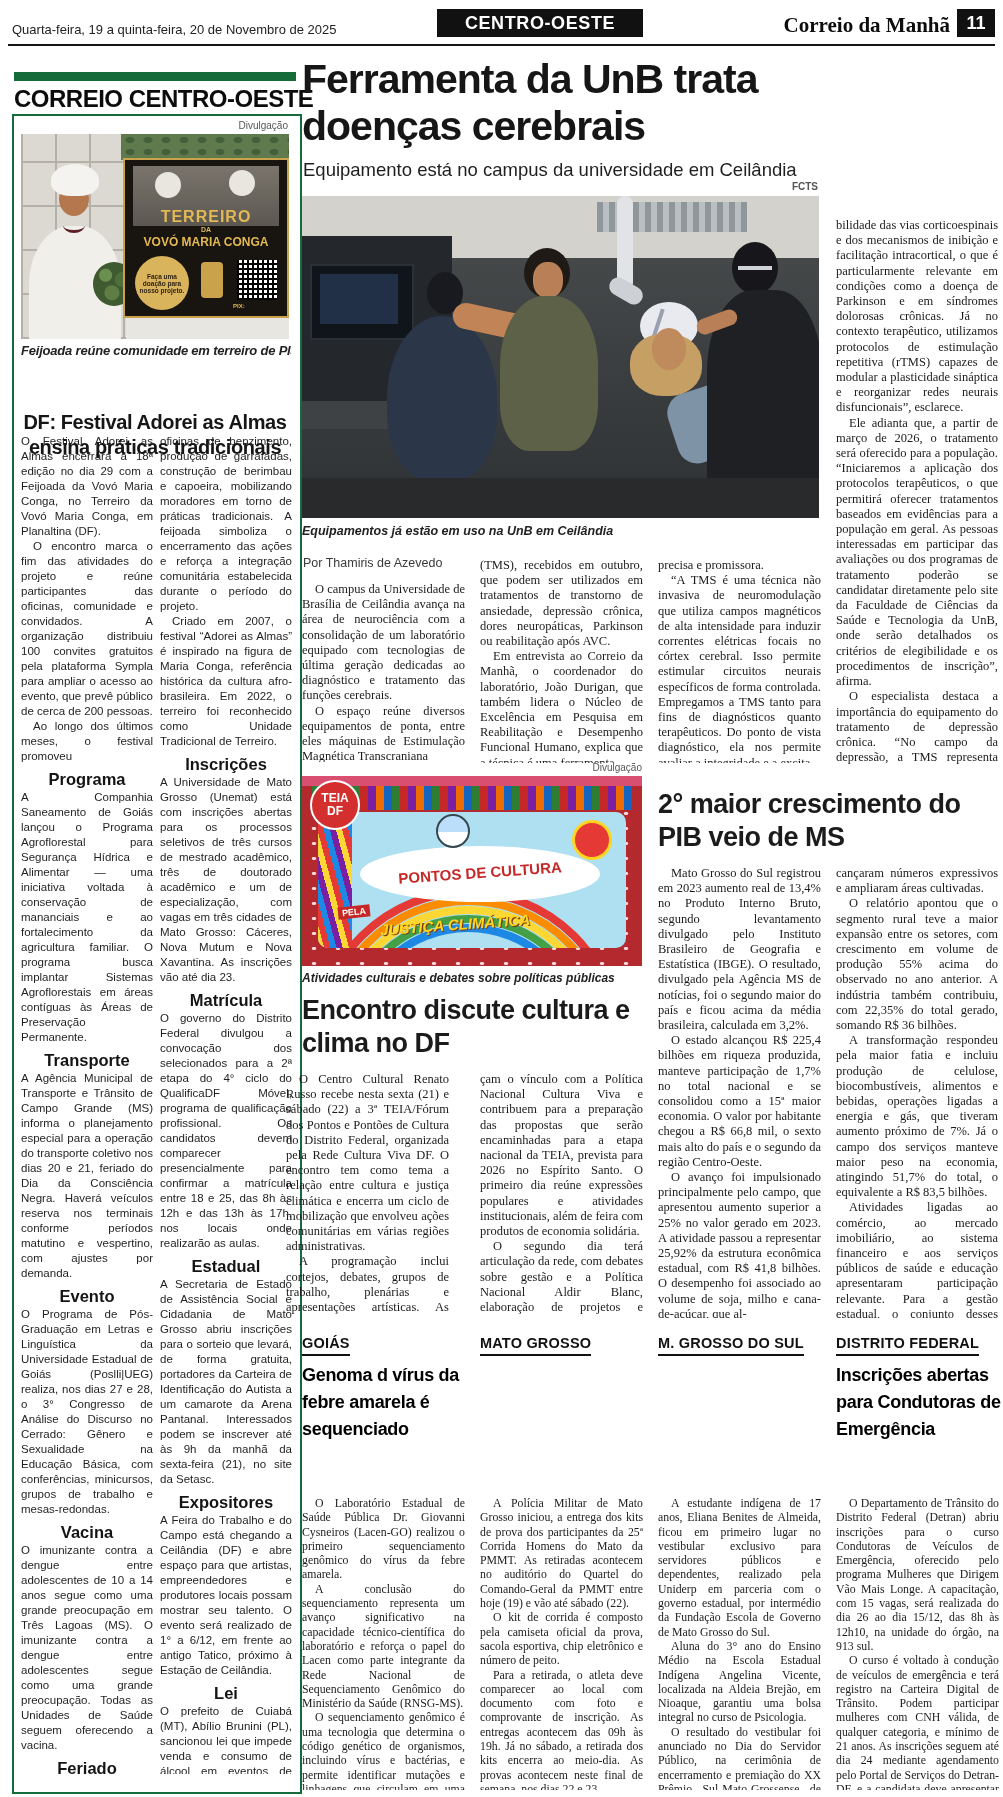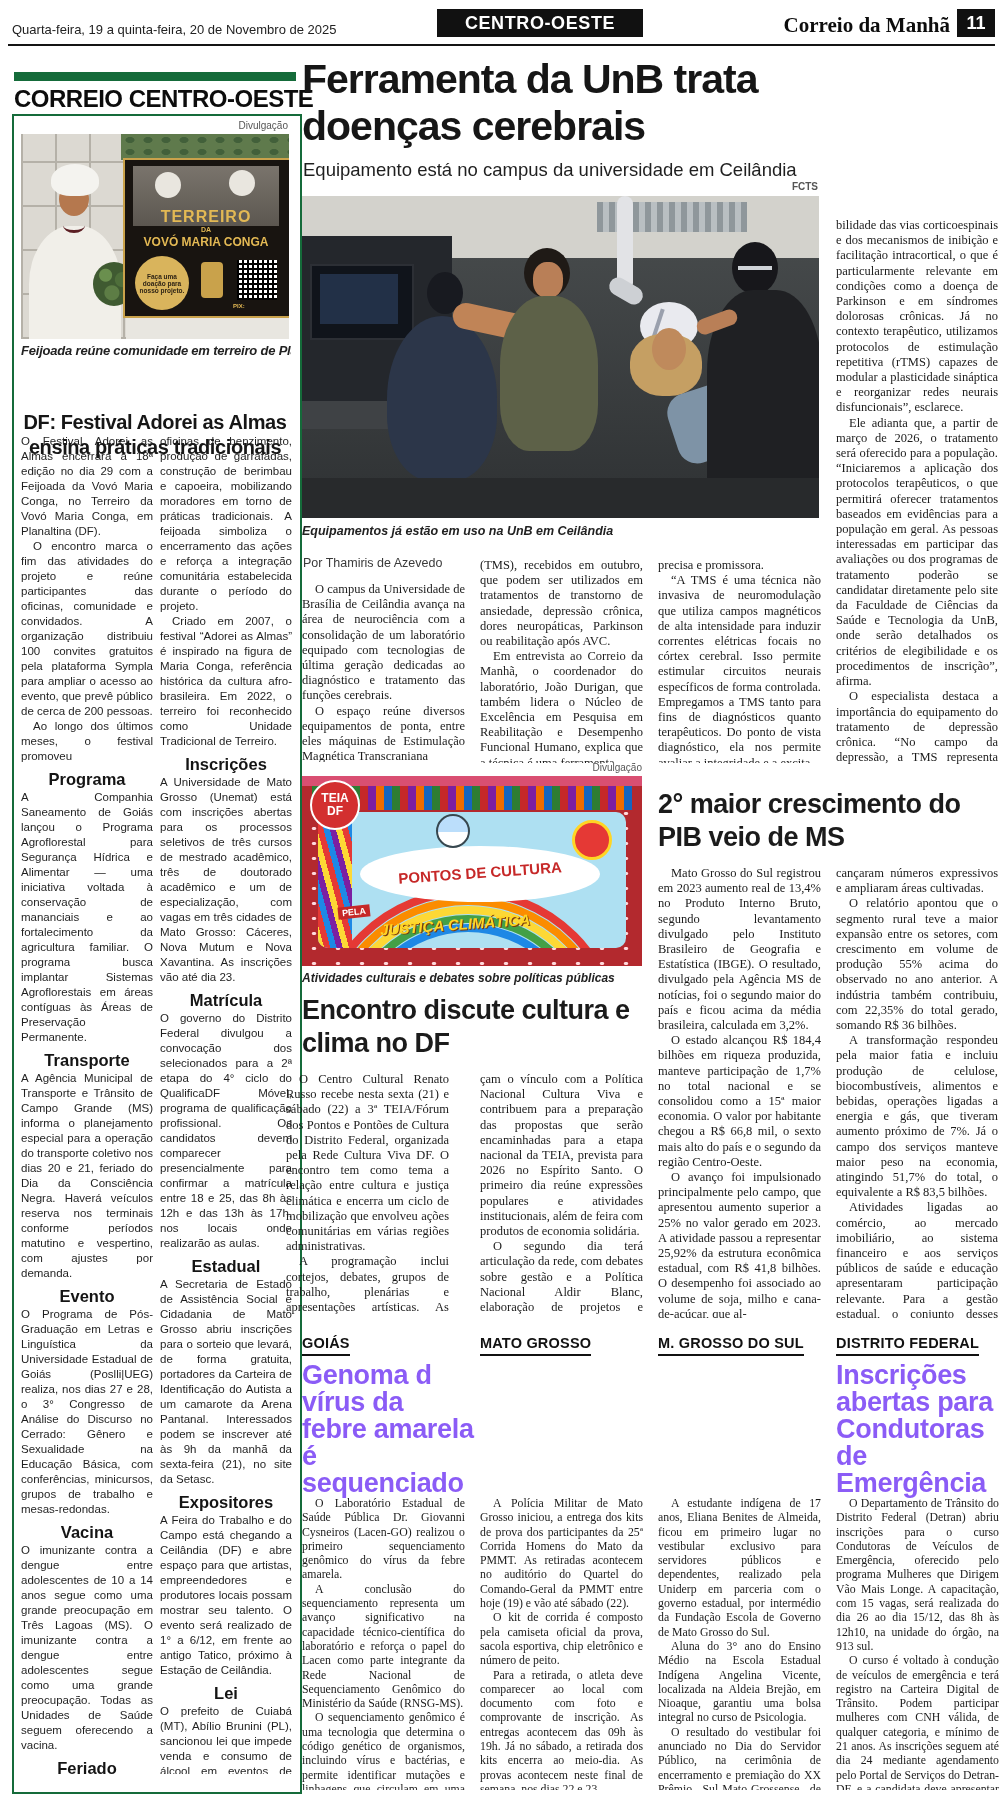--- a/index.html
+++ b/index.html
@@ -30,21 +30,21 @@
   .sans-col p{text-indent:12px;}
   .sans-col p:first-child, .sans-col h4 + p{text-indent:0;}
   .sans-col h4{text-align:center;font-size:16.5px;margin:8px 0 3px;color:#141414;}
   .lb-col1{left:7px;top:318px;width:132px;height:1340px;}
   .lb-col2{left:146px;top:318px;width:132px;height:1340px;}
 
   
   .ph{position:absolute;}
   
   .win{background:#dcd9d2;}
-  .poster{background:#181410;border:2px solid #c9a24b;padding-left:20px;}
+  .poster{background:#181410;border:2px solid #c9a24b;}
   .gold{color:#e3b954;font-weight:700;text-align:center;}
   .cta-circle{background:#d9b45c;border-radius:50%;color:#2f2415;font-size:6.5px;font-weight:700;text-align:center;display:flex;align-items:center;justify-content:center;}
   .qr{background:#fff;background-image:repeating-linear-gradient(0deg,#000 0 2px,transparent 2px 5px),repeating-linear-gradient(90deg,#000 0 2px,#fff 2px 5px);}
   
   .mainphoto{left:302px;top:196px;width:517px;height:322px;background:linear-gradient(#4a4e4f,#2e3133);overflow:hidden;}
   
   .teia{left:302px;top:776px;width:340px;height:190px;background:#b3292e;background-image:radial-gradient(#ffd9dc 2px,transparent 2.6px);background-size:24px 15px;overflow:hidden;}
   .sky{position:absolute;left:16px;top:36px;width:308px;height:136px;background:#aee0f2;border-radius:10px;overflow:hidden;}
 
   
@@ -70,21 +70,21 @@
   
   .teia-credit{left:482px;top:762px;width:160px;}
   .teia-caption{left:302px;top:971px;width:340px;font-size:12px;font-weight:700;font-style:italic;color:#222;}
   .enc-headline{left:302px;top:994px;width:345px;}
   .enc-col1{left:286px;top:1072px;width:163px;height:242px;}
   .enc-col2{left:480px;top:1072px;width:163px;height:242px;}
 
   
   .kicker-wrap{top:1334px;width:163px;}
   .kicker{display:inline-block;font-size:14.5px;font-weight:700;letter-spacing:.2px;color:#111;border-bottom:2.5px solid #111;padding-bottom:3px;}
-  .brief-headline{top:1362px;width:172px;font-size:27px;line-height:27px;font-weight:700;letter-spacing:-.3px;color:#8b5cf6;}
+  .brief-headline{top:1362px;width:172px;font-size:18px;line-height:27px;font-weight:700;letter-spacing:-.3px;color:#000000;}
   .brief-col{top:1496px;width:163px;height:294px;font-size:11.8px;line-height:14.3px;}
   .bx0{left:302px;} .bx1{left:480px;} .bx2{left:658px;} .bx3{left:836px;}
 </style>
 </head>
 <body>
 
 <div id="page">
 
   <div class="abs date">Quarta-feira, 19 a quinta-feira, 20 de Novembro de 2025</div>
   <div class="abs banner">
@@ -202,21 +202,21 @@
     </div>
   <div class="abs serif-col a-col4">
       <p class="cont">bilidade das vias corticoespinais e dos mecanismos de inibição e facilitação intracortical, o que é particularmente relevante em condições como a doença de Parkinson e em síndromes dolorosas crônicas. Já no contexto terapêutico, utilizamos protocolos de estimulação repetitiva (rTMS) capazes de modular a plasticidade sináptica e reorganizar redes neurais disfuncionais”, esclarece.</p>
       <p>Ele adianta que, a partir de março de 2026, o tratamento será oferecido para a população. “Iniciaremos a aplicação dos protocolos terapêuticos, o que permitirá oferecer tratamentos baseados em evidências para a população em geral. As pessoas interessadas em participar das avaliações ou dos programas de tratamento poderão se candidatar diretamente pelo site da Faculdade de Ciências da Saúde e Tecnologia da UnB, onde serão detalhados os critérios de elegibilidade e os procedimentos de inscrição”, afirma.</p>
       <p>O especialista destaca a importância do equipamento do tratamento de depressão crônica. “No campo da depressão, a TMS representa um avanço significativo”.</p>
     </div>
 
   <h2 class="abs sub-art-headline pib-headline">2° maior crescimento do PIB veio de MS</h2>
   <div class="abs serif-col pib-col1">
       <p>Mato Grosso do Sul registrou em 2023 aumento real de 13,4% no Produto Interno Bruto, segundo levantamento divulgado pelo Instituto Brasileiro de Geografia e Estatística (IBGE). O resultado, divulgado pela Agência MS de notícias, foi o segundo maior do país e ficou acima da média brasileira, calculada em 3,2%.</p>
-      <p>O estado alcançou R$ 184,4 bilhões em riqueza produzida, manteve participação de 1,7% no total nacional e se consolidou como a 15ª maior economia. O valor por habitante chegou a R$ 66,8 mil, o sexto mais alto do país e o segundo da região Centro-Oeste.</p>
+      <p>O estado alcançou R$ 225,4 bilhões em riqueza produzida, manteve participação de 1,7% no total nacional e se consolidou como a 15ª maior economia. O valor por habitante chegou a R$ 66,8 mil, o sexto mais alto do país e o segundo da região Centro-Oeste.</p>
       <p>O avanço foi impulsionado principalmente pelo campo, que apresentou aumento superior a 25% no valor gerado em 2023. A atividade passou a representar 25,92% da estrutura econômica estadual, com R$ 41,8 bilhões. O desempenho foi associado ao volume de soja, milho e cana-de-açúcar, que al-</p>
     </div>
   <div class="abs serif-col pib-col2">
       <p class="cont">cançaram números expressivos e ampliaram áreas cultivadas.</p>
       <p>O relatório apontou que o segmento rural teve a maior expansão entre os setores, com crescimento em volume de produção 55% acima do observado no ano anterior. A indústria também contribuiu, com 22,35% do total gerado, somando R$ 36 bilhões.</p>
       <p>A transformação respondeu pela maior fatia e incluiu produção de celulose, biocombustíveis, alimentos e bebidas, operações ligadas a energia e gás, que tiveram aumento próximo de 7%. Já o campo dos serviços manteve maior peso na economia, atingindo 51,7% do total, o equivalente a R$ 83,5 bilhões.</p>
       <p>Atividades ligadas ao comércio, ao mercado imobiliário, ao sistema financeiro e aos serviços públicos de saúde e educação apresentaram participação relevante. Para a gestão estadual, o conjunto desses setores explica o ritmo registrado e reforça a expansão do agro.</p>
     </div>
 
   <div class="abs credit teia-credit">Divulgação</div>

